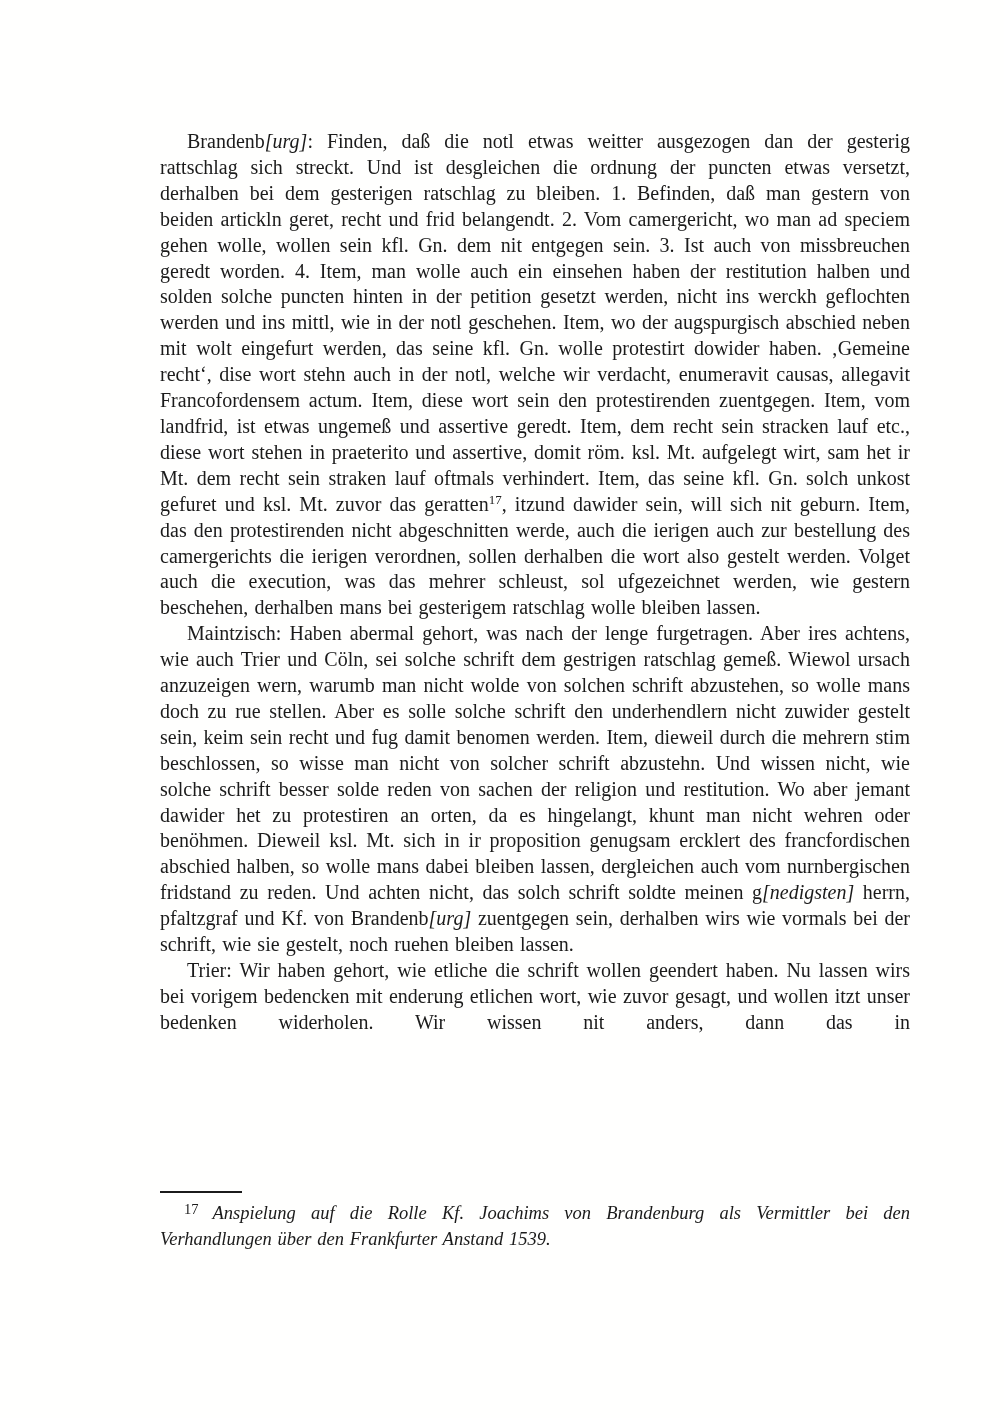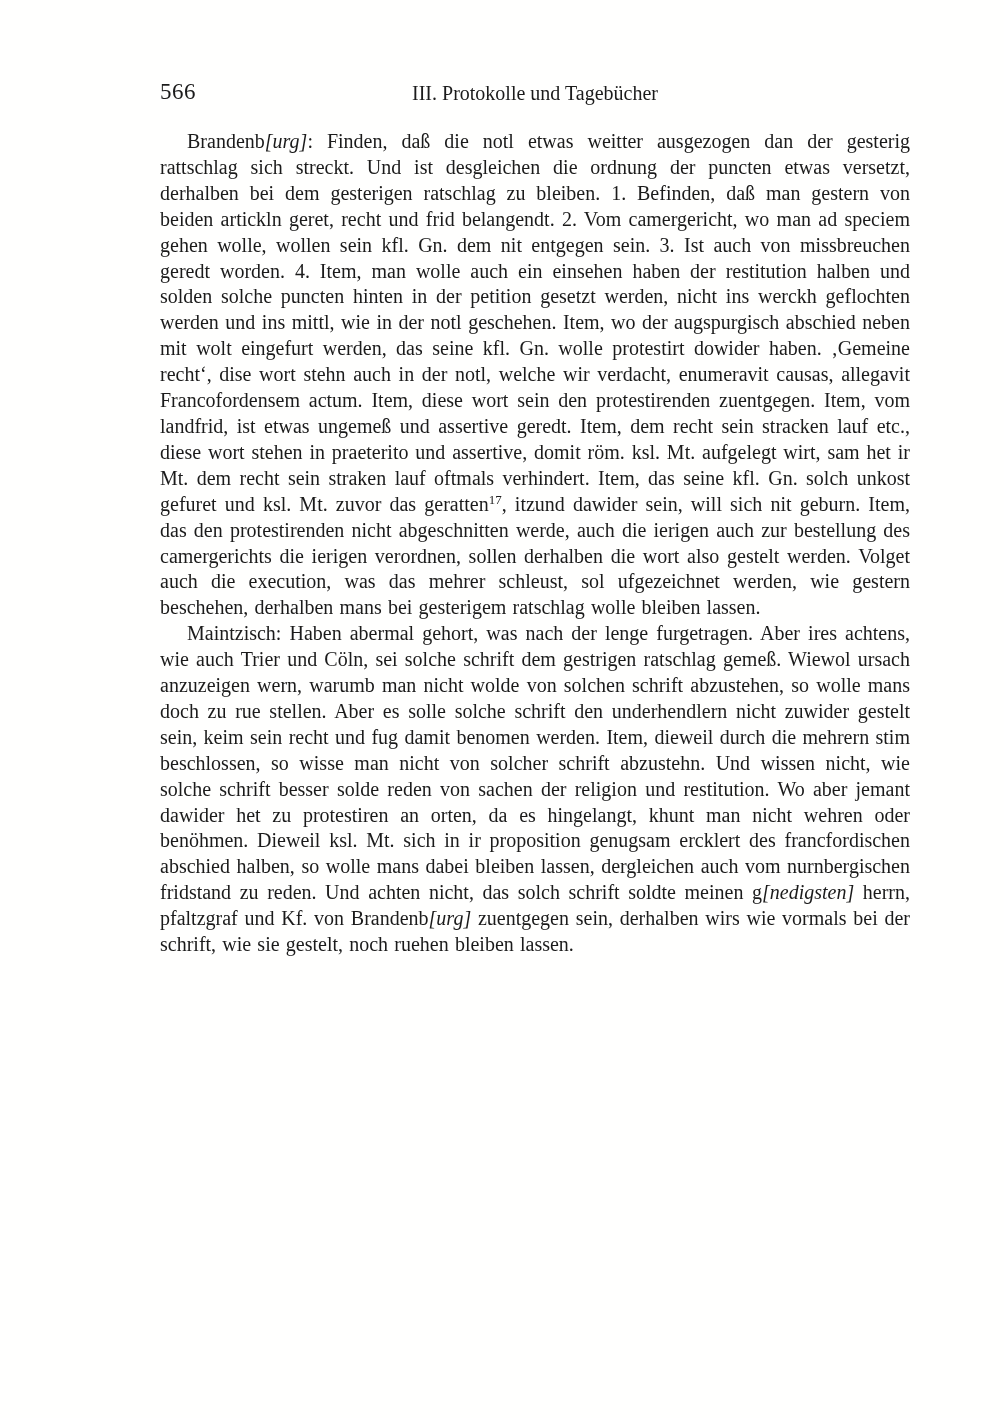--- a/index.html
+++ b/index.html
@@ -101,24 +101,25 @@
   }
   .fn-text {
     font-style: italic;
   }
 </style>
 </head>
 <body>
 
 <div class="page">
 
-  <header class="running-head">
-    <span class="pagenum">566</span>
-    <span class="runtitle">III. Protokolle und Tagebücher</span>
-  </header>
 
   <main class="textblock">
     <p class="para"><span>Brandenb</span><span class="it">[urg]</span><span>: Finden, daß die notl etwas weitter ausgezogen dan der gesterig rattschlag sich streckt. Und ist desgleichen die ordnung der puncten etwas versetzt, derhalben bei dem gesterigen ratschlag zu bleiben. 1. Befinden, daß man gestern von beiden artickln geret, recht und frid belangendt. 2. Vom camergericht, wo man ad speciem gehen wolle, wollen sein kfl. Gn. dem nit entgegen sein. 3. Ist auch von missbreuchen geredt worden. 4. Item, man wolle auch ein einsehen haben der restitution halben und solden solche puncten hinten in der petition gesetzt werden, nicht ins werckh geflochten werden und ins mittl, wie in der notl geschehen. Item, wo der augspurgisch abschied neben mit wolt eingefurt werden, das seine kfl. Gn. wolle protestirt dowider haben. ‚Gemeine recht‘, dise wort stehn auch in der notl, welche wir verdacht, enumeravit causas, allegavit Francofordensem actum. Item, diese wort sein den protestirenden zuentgegen. Item, vom landfrid, ist etwas ungemeß und assertive geredt. Item, dem recht sein stracken lauf etc., diese wort stehen in praeterito und assertive, domit röm. ksl. Mt. aufgelegt wirt, sam het ir Mt. dem recht sein straken lauf oftmals verhindert. Item, das seine kfl. Gn. solch unkost gefuret und ksl. Mt. zuvor das geratten</span><sup class="fnref">17</sup><span>, itzund dawider sein, will sich nit geburn. Item, das den protestirenden nicht abgeschnitten werde, auch die ierigen auch zur bestellung des camergerichts die ierigen verordnen, sollen derhalben die wort also gestelt werden. Volget auch die execution, was das mehrer schleust, sol ufgezeichnet werden, wie gestern beschehen, derhalben mans bei gesterigem ratschlag wolle bleiben lassen.</span></p>
     <p class="para"><span>Maintzisch: Haben abermal gehort, was nach der lenge furgetragen. Aber ires achtens, wie auch Trier und Cöln, sei solche schrift dem gestrigen ratschlag gemeß. Wiewol ursach anzuzeigen wern, warumb man nicht wolde von solchen schrift abzustehen, so wolle mans doch zu rue stellen. Aber es solle solche schrift den underhendlern nicht zuwider gestelt sein, keim sein recht und fug damit benomen werden. Item, dieweil durch die mehrern stim beschlossen, so wisse man nicht von solcher schrift abzustehn. Und wissen nicht, wie solche schrift besser solde reden von sachen der religion und restitution. Wo aber jemant dawider het zu protestiren an orten, da es hingelangt, khunt man nicht wehren oder benöhmen. Dieweil ksl. Mt. sich in ir proposition genugsam ercklert des francfordischen abschied halben, so wolle mans dabei bleiben lassen, dergleichen auch vom nurnbergischen fridstand zu reden. Und achten nicht, das solch schrift soldte meinen g</span><span class="it">[nedigsten]</span><span> herrn, pfaltzgraf und Kf. von Brandenb</span><span class="it">[urg]</span><span> zuentgegen sein, derhalben wirs wie vormals bei der schrift, wie sie gestelt, noch ruehen bleiben lassen.</span></p>
+    <p class="para justify-last"><span>Trier: Wir haben gehort, wie etliche die schrift wollen geendert haben. Nu lassen wirs bei vorigem bedencken mit enderung etlichen wort, wie zuvor gesagt, und wollen itzt unser bedenken widerholen. Wir wissen nit anders, dann das in</span></p>
   </main>
 
+  <footer class="footnotes">
+    <div class="fn-rule"></div>
+    <p class="footnote"><span class="fn-num">17</span><span class="fn-text">Anspielung auf die Rolle Kf. Joachims von Brandenburg als Vermittler bei den Verhandlungen über den Frankfurter Anstand 1539.</span></p>
+  </footer>
 
 </div>
 
 </body></html>

